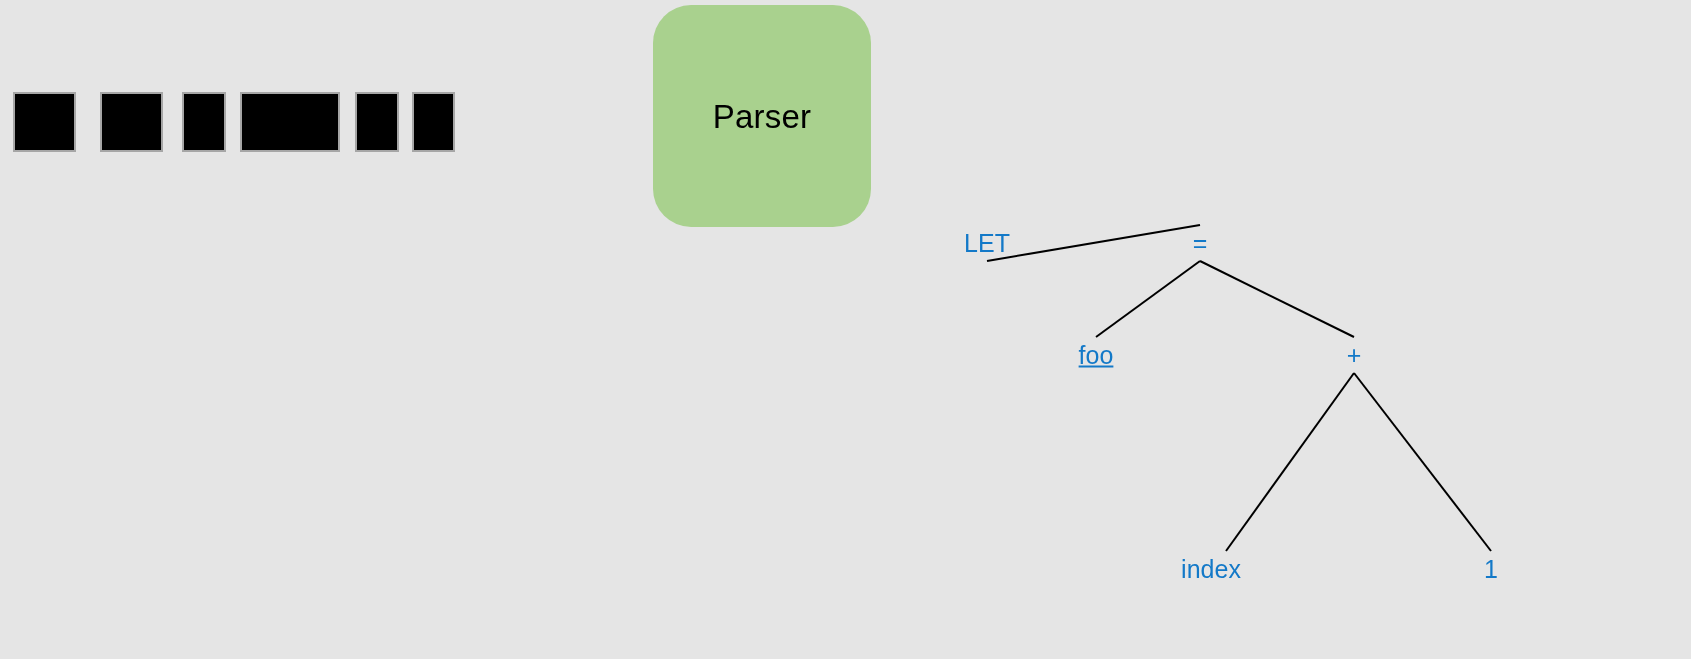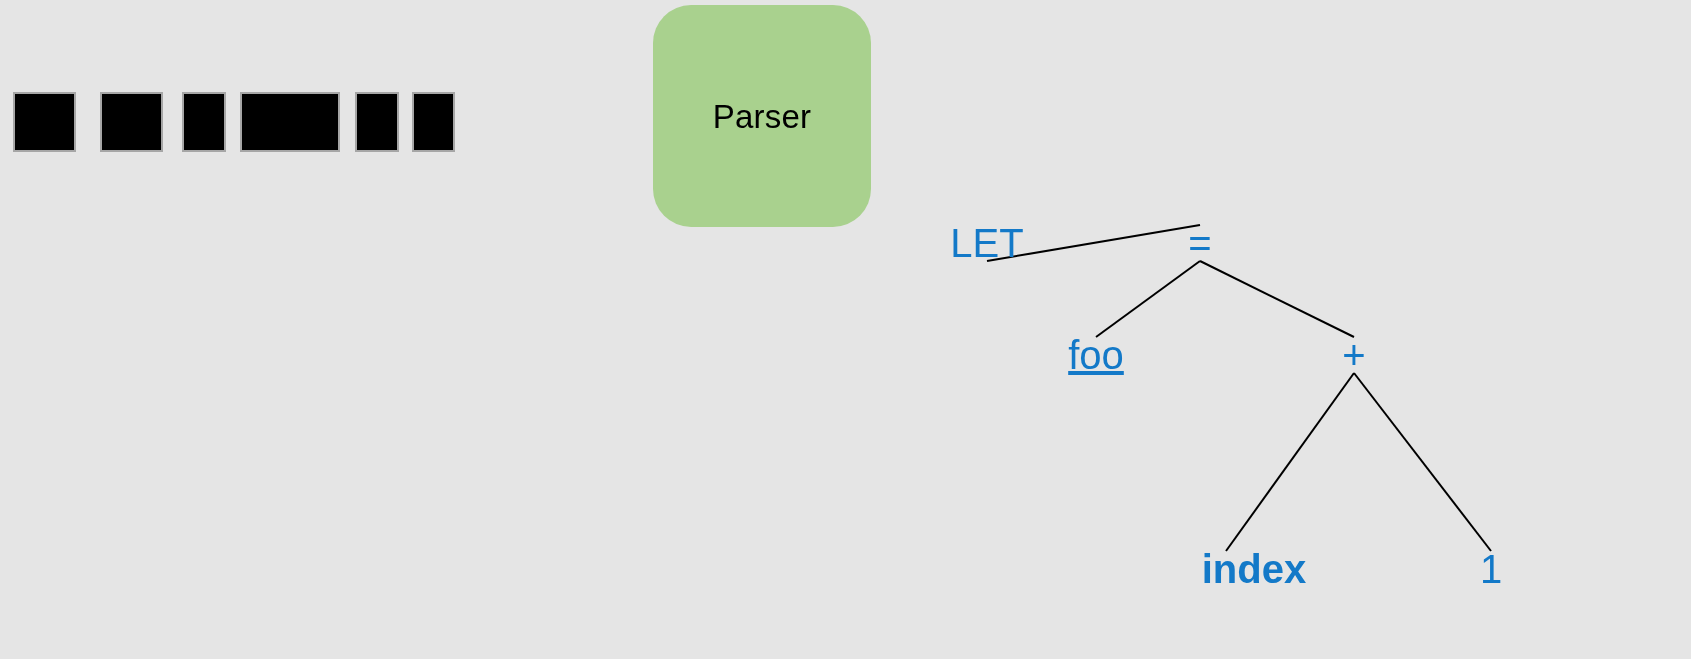--- a/index.html
+++ b/index.html
@@ -54,21 +54,21 @@
     position: absolute;
     left: 0;
     top: 0;
     width: 1691px;
     height: 659px;
     pointer-events: none;
   }
   .ast-node {
     position: absolute;
     color: #1379c8;
-    font-size: 40px;
+    font-size: 25px;
     line-height: 1;
     white-space: nowrap;
     font-family: "Liberation Sans", sans-serif;
     transform: translate(-50%, -50%);
     pointer-events: auto;
   }
   .ast-edge {
     stroke: #000000;
     stroke-width: 2;
     fill: none;
@@ -100,17 +100,17 @@
         <line x1="1354" y1="373" x2="1226" y2="551" class="ast-edge" stroke="#000000"></line>
         <line x1="1354" y1="373" x2="1491" y2="551" class="ast-edge" stroke="#000000"></line>
       </g>
   </svg>
 
   <div id="ast-nodes">
       <div class="ast-node" style="left: 987px; top: 243px; color: rgb(19, 121, 200);">LET</div>
       <div class="ast-node" style="left: 1200px; top: 243px; color: rgb(19, 121, 200);">=</div>
       <div class="ast-node" style="left: 1096px; top: 355px; color: rgb(19, 121, 200); text-decoration: underline;">foo</div>
       <div class="ast-node" style="left: 1354px; top: 355px; color: rgb(19, 121, 200);">+</div>
-      <div class="ast-node" style="left: 1254px; top: 569px; color: rgb(19, 121, 200); font-weight: bold;">index</div>
+      <div class="ast-node" style="left: 1211px; top: 569px; color: rgb(19, 121, 200);">index</div>
       <div class="ast-node" style="left: 1491px; top: 569px; color: rgb(19, 121, 200);">1</div>
     </div>
 
 </div>
 
 </body></html>

